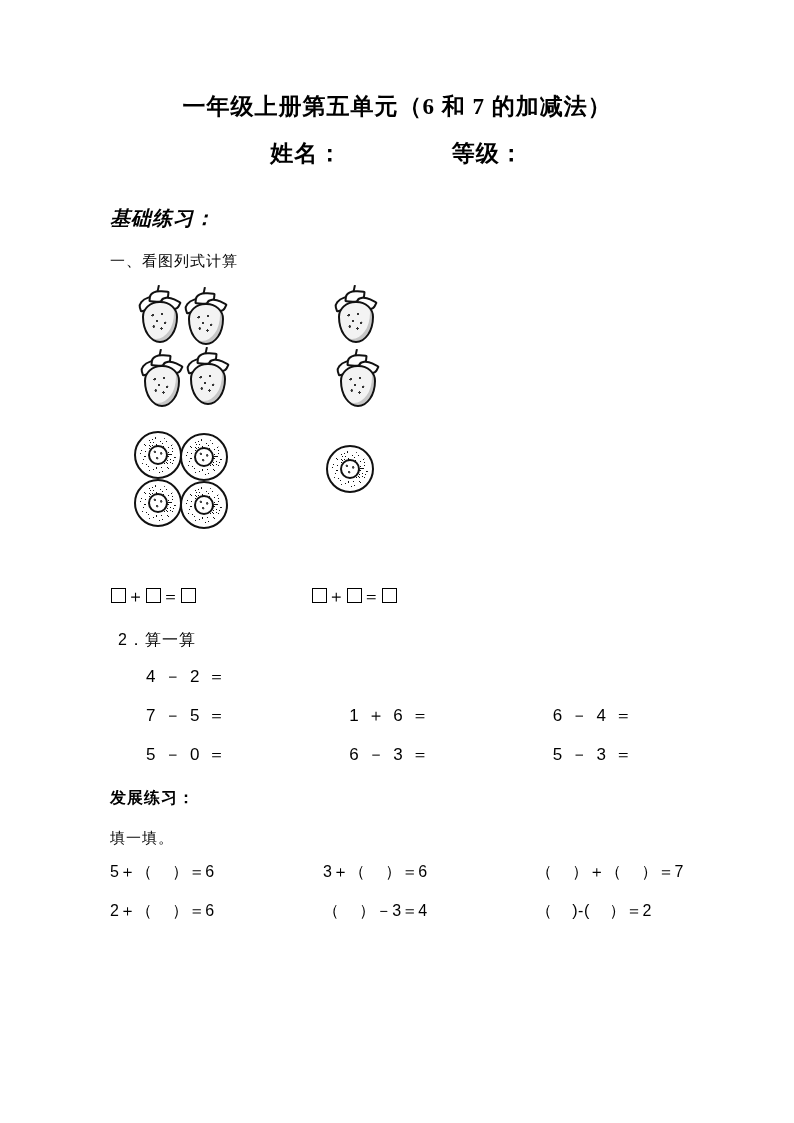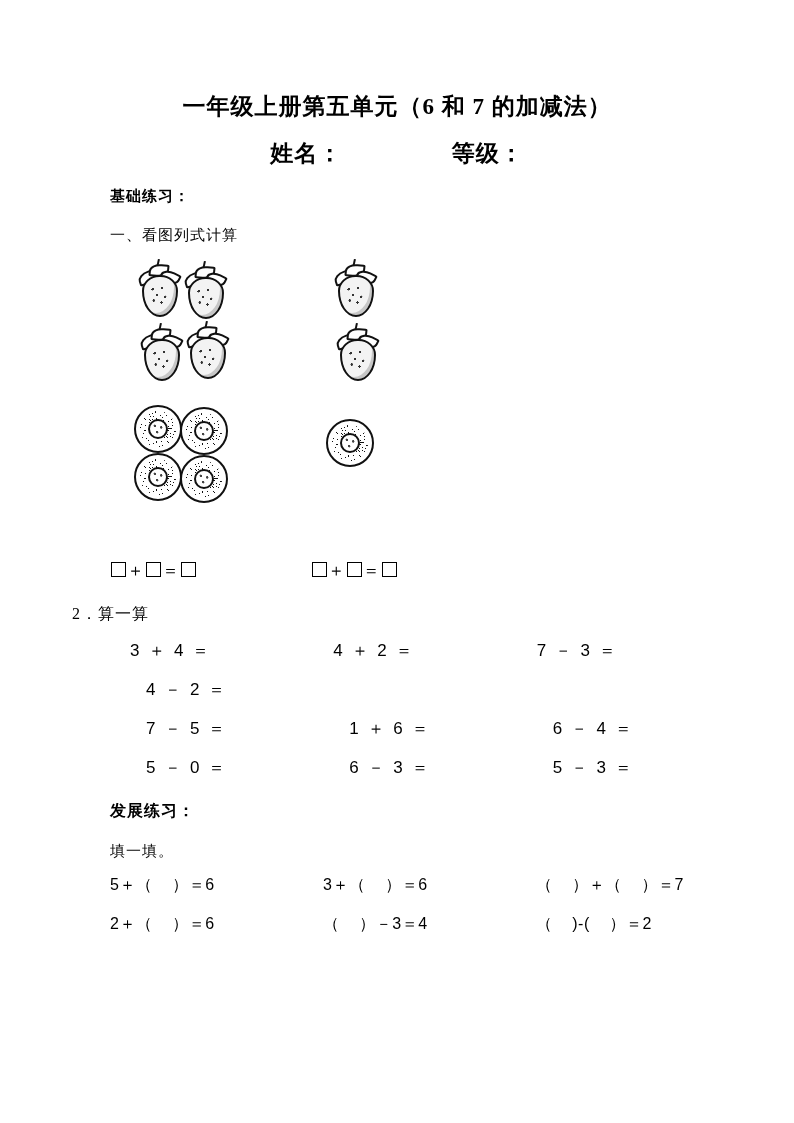--- a/index.html
+++ b/index.html
@@ -35,25 +35,26 @@
     text-align: center;
     font-size: 23px;
     font-weight: bold;
     letter-spacing: 1px;
   }
   .name-grade .gap {
     display: inline-block;
     width: 96px;
   }
   .section-heading {
-    margin-top: 18px;
-    font-size: 15px;
+    margin-top: 36px;
+    font-size: 20px;
     font-weight: bold;
     margin-left: 38px;
     letter-spacing: 1px;
+    font-style: italic;
   }
   .sub-heading {
     margin-top: 20px;
     font-size: 15px;
     margin-left: 38px;
     letter-spacing: 1px;
     font-family: Liberation Sans, sans-serif;
   }
   .picture-area {
     position: relative;
@@ -182,22 +183,23 @@
     display: inline-block;
     width: 13px;
     height: 13px;
     border: 1px solid #000;
     vertical-align: -1px;
     margin: 0 1px;
   }
   .sub-heading-2 {
     margin-top: 22px;
     font-size: 16px;
-    letter-spacing: 1px;
-    font-family: Liberation Serif, serif;
+    margin-left: 46px;
+    letter-spacing: 1px;
+    font-family: Liberation Sans, sans-serif;
   }
   .calc-grid {
     margin-top: 14px;
     margin-left: 58px;
     width: 610px;
     font-size: 17px;
     font-family: "Liberation Sans", "DejaVu Sans", sans-serif;
   }
   .calc-row {
     display: flex;
@@ -356,25 +358,20 @@
       <span class="sq"></span>＋<span class="sq"></span>＝<span class="sq"></span>
     </span>
     <span class="eq">
       <span class="sq"></span>＋<span class="sq"></span>＝<span class="sq"></span>
     </span>
   </div>
 
   <div class="sub-heading-2">2．算一算</div>
 
   <div class="calc-grid">
-    <div class="calc-row">
-      <div class="calc-cell">3 ＋ 4 ＝</div>
-      <div class="calc-cell">4 ＋ 2 ＝</div>
-      <div class="calc-cell">7 － 3 ＝</div>
-    </div>
     <div class="calc-row indent">
       <div class="calc-cell">4 － 2 ＝</div>
     </div>
     <div class="calc-row indent">
       <div class="calc-cell">7 － 5 ＝</div>
       <div class="calc-cell">1 ＋ 6 ＝</div>
       <div class="calc-cell">6 － 4 ＝</div>
     </div>
     <div class="calc-row indent">
       <div class="calc-cell">5 － 0 ＝</div>

